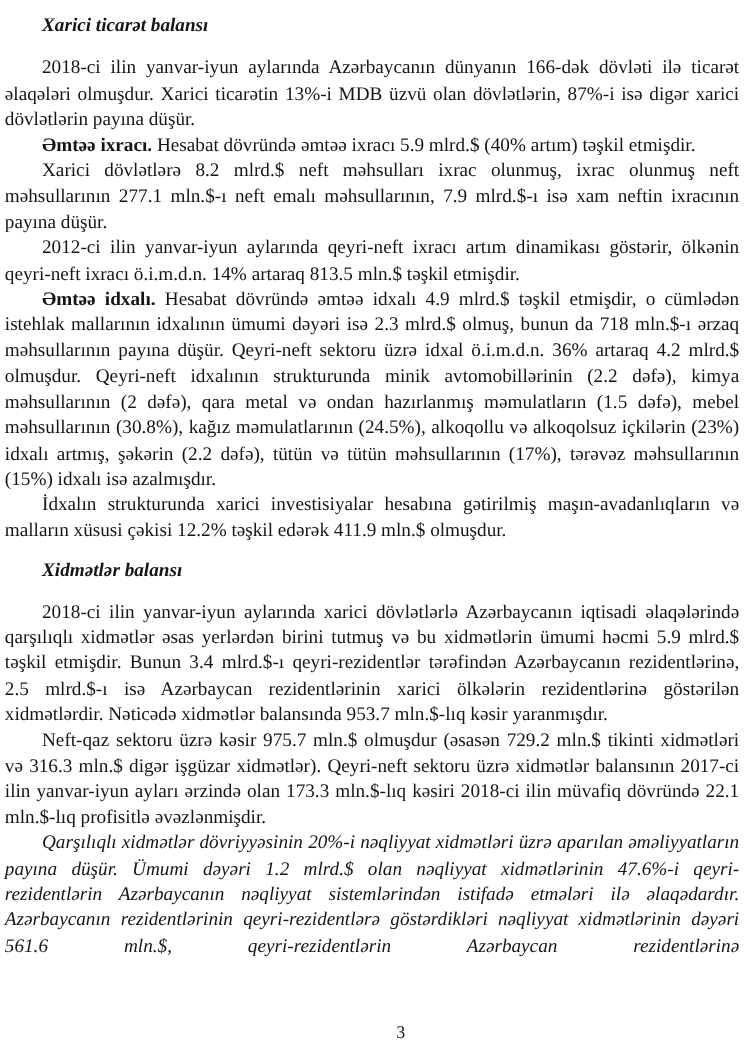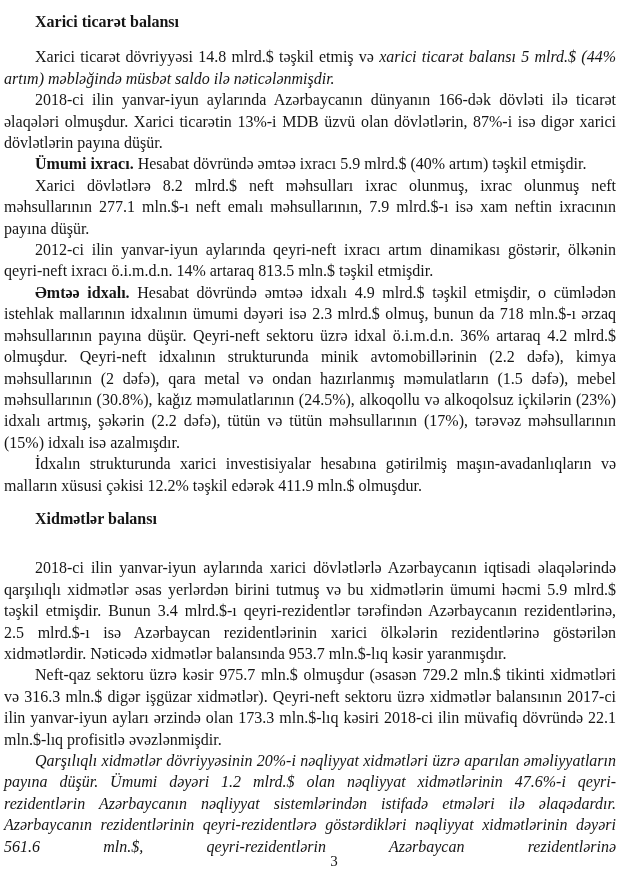--- a/index.html
+++ b/index.html
@@ -12,25 +12,26 @@
     background: #ffffff;
     color: #151515;
     font-family: "Liberation Serif", "DejaVu Serif", serif;
     font-size: 16px;
     line-height: 21.4px;
     overflow: hidden;
   }
   .heading {
     font-size: 16px;
     font-weight: bold;
+    font-style: italic;
     margin: 0 0 14px 31px;
   }
   .heading.second {
     margin-top: 12px;
-    margin-bottom: 28px;
+    margin-bottom: 13px;
   }
   .para {
     margin: 0;
     text-align: justify;
     text-indent: 31px;
   }
   .para .b { font-weight: bold; }
   .para .i { font-style: italic; }
   .para.cont { text-align-last: justify; font-style: italic; }
   .page-number {
@@ -43,25 +44,24 @@
   }
   .page-number span { position: relative; left: 24px; }
 </style>
 </head>
 <body>
 
 <div class="page">
 
   <h2 class="heading first">Xarici ticarət balansı</h2>
 
-  <p class="para"><span>Xarici ticarət dövriyyəsi 14.8 mlrd.$ təşkil etmiş və </span><span class="i">xarici ticarət balansı 5 mlrd.$ (44% artım) məbləğində müsbət saldo ilə nəticələnmişdir.</span></p>
 
   <p class="para"><span>2018-ci ilin yanvar-iyun aylarında Azərbaycanın dünyanın 166-dək dövləti ilə ticarət əlaqələri olmuşdur. Xarici ticarətin 13%-i MDB üzvü olan dövlətlərin, 87%-i isə digər xarici dövlətlərin payına düşür.</span></p>
 
-  <p class="para"><span class="b">Ümumi ixracı.</span><span> Hesabat dövründə əmtəə ixracı 5.9 mlrd.$ (40% artım) təşkil etmişdir.</span></p>
+  <p class="para"><span class="b">Əmtəə ixracı.</span><span> Hesabat dövründə əmtəə ixracı 5.9 mlrd.$ (40% artım) təşkil etmişdir.</span></p>
 
   <p class="para"><span>Xarici dövlətlərə 8.2 mlrd.$ neft məhsulları ixrac olunmuş, ixrac olunmuş neft məhsullarının 277.1 mln.$-ı neft emalı məhsullarının, 7.9 mlrd.$-ı isə xam neftin ixracının payına düşür.</span></p>
 
   <p class="para"><span>2012-ci ilin yanvar-iyun aylarında qeyri-neft ixracı artım dinamikası göstərir, ölkənin qeyri-neft ixracı ö.i.m.d.n. 14% artaraq 813.5 mln.$ təşkil etmişdir.</span></p>
 
   <p class="para"><span class="b">Əmtəə idxalı.</span><span> Hesabat dövründə əmtəə idxalı 4.9 mlrd.$ təşkil etmişdir, o cümlədən istehlak mallarının idxalının ümumi dəyəri isə 2.3 mlrd.$ olmuş, bunun da 718 mln.$-ı ərzaq məhsullarının payına düşür. Qeyri-neft sektoru üzrə idxal ö.i.m.d.n. 36% artaraq 4.2 mlrd.$ olmuşdur. Qeyri-neft idxalının strukturunda minik avtomobillərinin (2.2 dəfə), kimya məhsullarının (2 dəfə), qara metal və ondan hazırlanmış məmulatların (1.5 dəfə), mebel məhsullarının (30.8%), kağız məmulatlarının (24.5%), alkoqollu və alkoqolsuz içkilərin (23%) idxalı artmış, şəkərin (2.2 dəfə), tütün və tütün məhsullarının (17%), tərəvəz məhsullarının (15%) idxalı isə azalmışdır.</span></p>
 
   <p class="para"><span>İdxalın strukturunda xarici investisiyalar hesabına gətirilmiş maşın-avadanlıqların və malların xüsusi çəkisi 12.2% təşkil edərək 411.9 mln.$ olmuşdur.</span></p>
 
   <h2 class="heading second">Xidmətlər balansı</h2>

